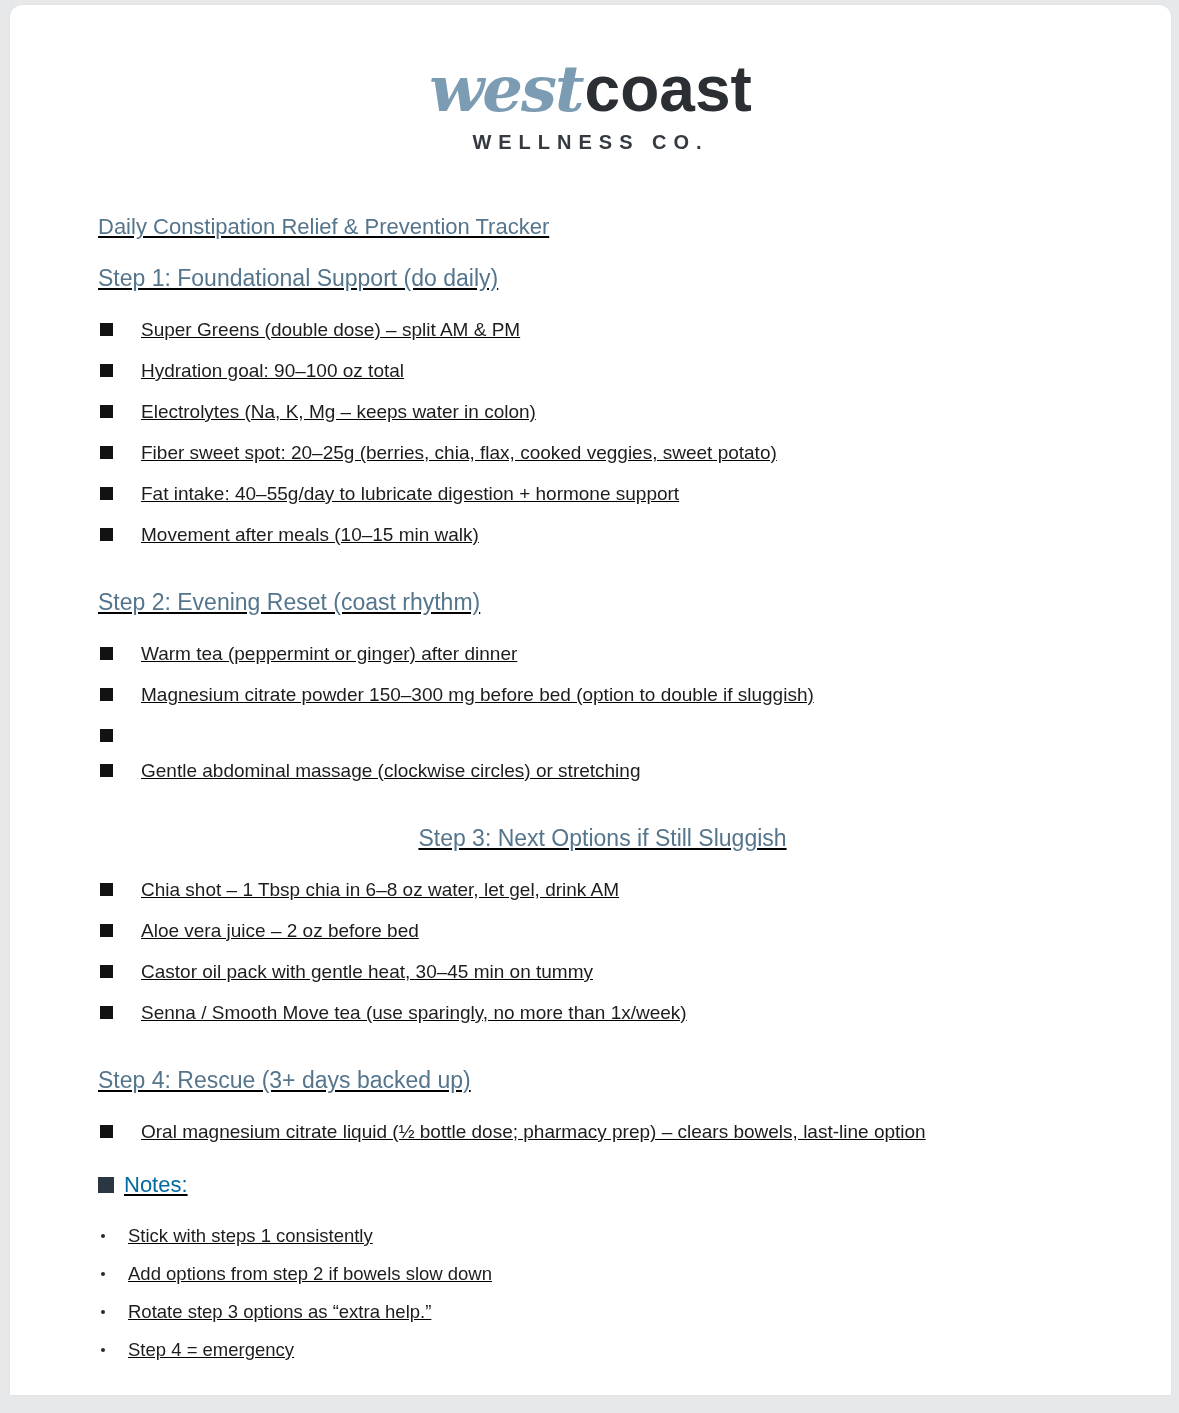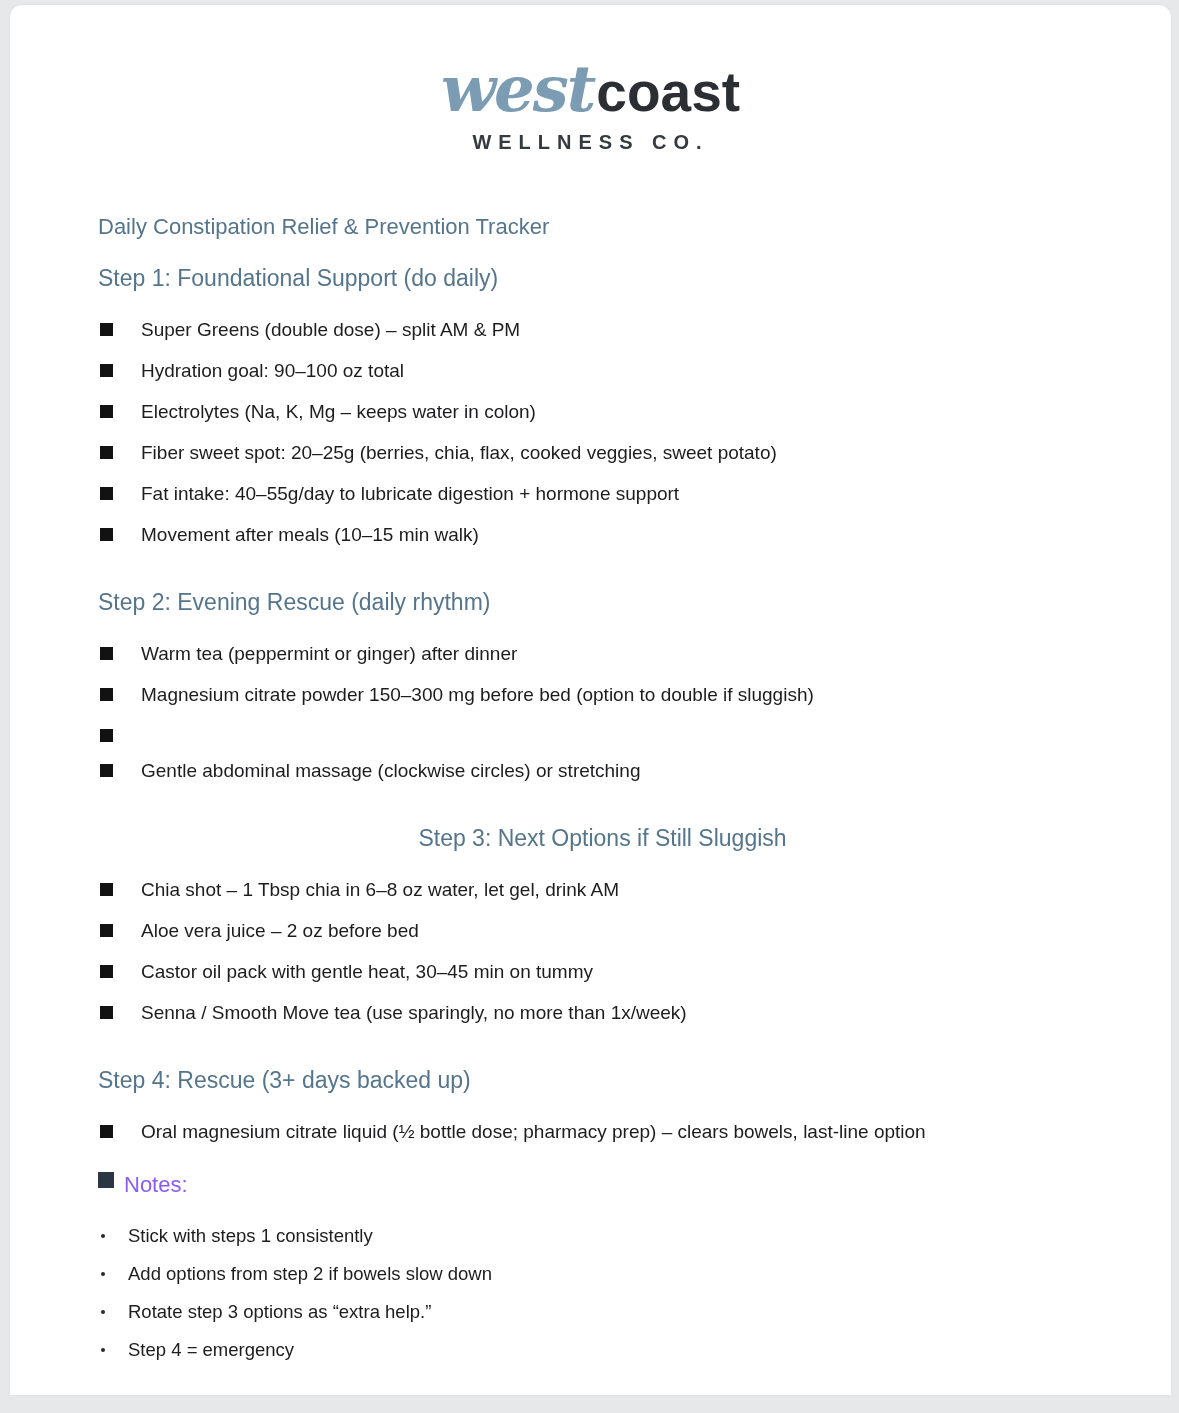--- a/index.html
+++ b/index.html
@@ -34,34 +34,35 @@
     font-style: italic;
     font-weight: 700;
     font-size: 64px;
     color: #7b9cb3;
     letter-spacing: -2px;
     margin-right: 2px;
   }
   .logo-word {
     font-family: "Liberation Sans", sans-serif;
     font-weight: 600;
-    font-size: 55px;
+    font-size: 64px;
     color: #2b2f33;
     letter-spacing: 0px;
   }
   .logo-tagline {
     margin-top: 10px;
     font-size: 20px;
     font-weight: 700;
     letter-spacing: 7px;
     color: #343a40;
   }
   
   .content {
     padding: 0 64px 0 88px;
+    text-decoration: underline;
   }
   .doc-title {
     margin: 60px 0 0 0;
     font-size: 22px;
     font-weight: 400;
     color: #54758c;
   }
   .section { margin-top: 25px; }
   .section-heading {
     margin: 0 0 26px 0;
@@ -83,23 +84,23 @@
     height: 13px;
     background: #121212;
     margin: 5px 28px 0 2px;
   }
   
   .notes { margin-top: 28px; }
   .notes-heading {
     margin: 0 0 26px 0;
     font-size: 22px;
     font-weight: 400;
-    color: #8b5cf6;
+    color: #0369a1;
     display: flex;
-    align-items: flex-start;
+    align-items: center;
   }
   .notes-square {
     flex: none;
     width: 16px;
     height: 16px;
     background: #2a3742;
     margin-right: 10px;
   }
   .note-item {
     display: flex;
@@ -156,21 +157,21 @@
         <span class="checkbox"></span>
         <span>Fat intake: 40–55g/day to lubricate digestion + hormone support</span>
       </div>
       <div class="item">
         <span class="checkbox"></span>
         <span>Movement after meals (10–15 min walk)</span>
       </div>
     </div>
 
     <div class="section" style="margin-top:42px;">
-      <h2 class="section-heading">Step 2: Evening Rescue (daily rhythm)</h2>
+      <h2 class="section-heading">Step 2: Evening Reset (coast rhythm)</h2>
       <div class="item">
         <span class="checkbox"></span>
         <span>Warm tea (peppermint or ginger) after dinner</span>
       </div>
       <div class="item">
         <span class="checkbox"></span>
         <span>Magnesium citrate powder 150–300 mg before bed (option to double if sluggish)</span>
       </div>
       <div class="item">
         <span class="checkbox"></span>

